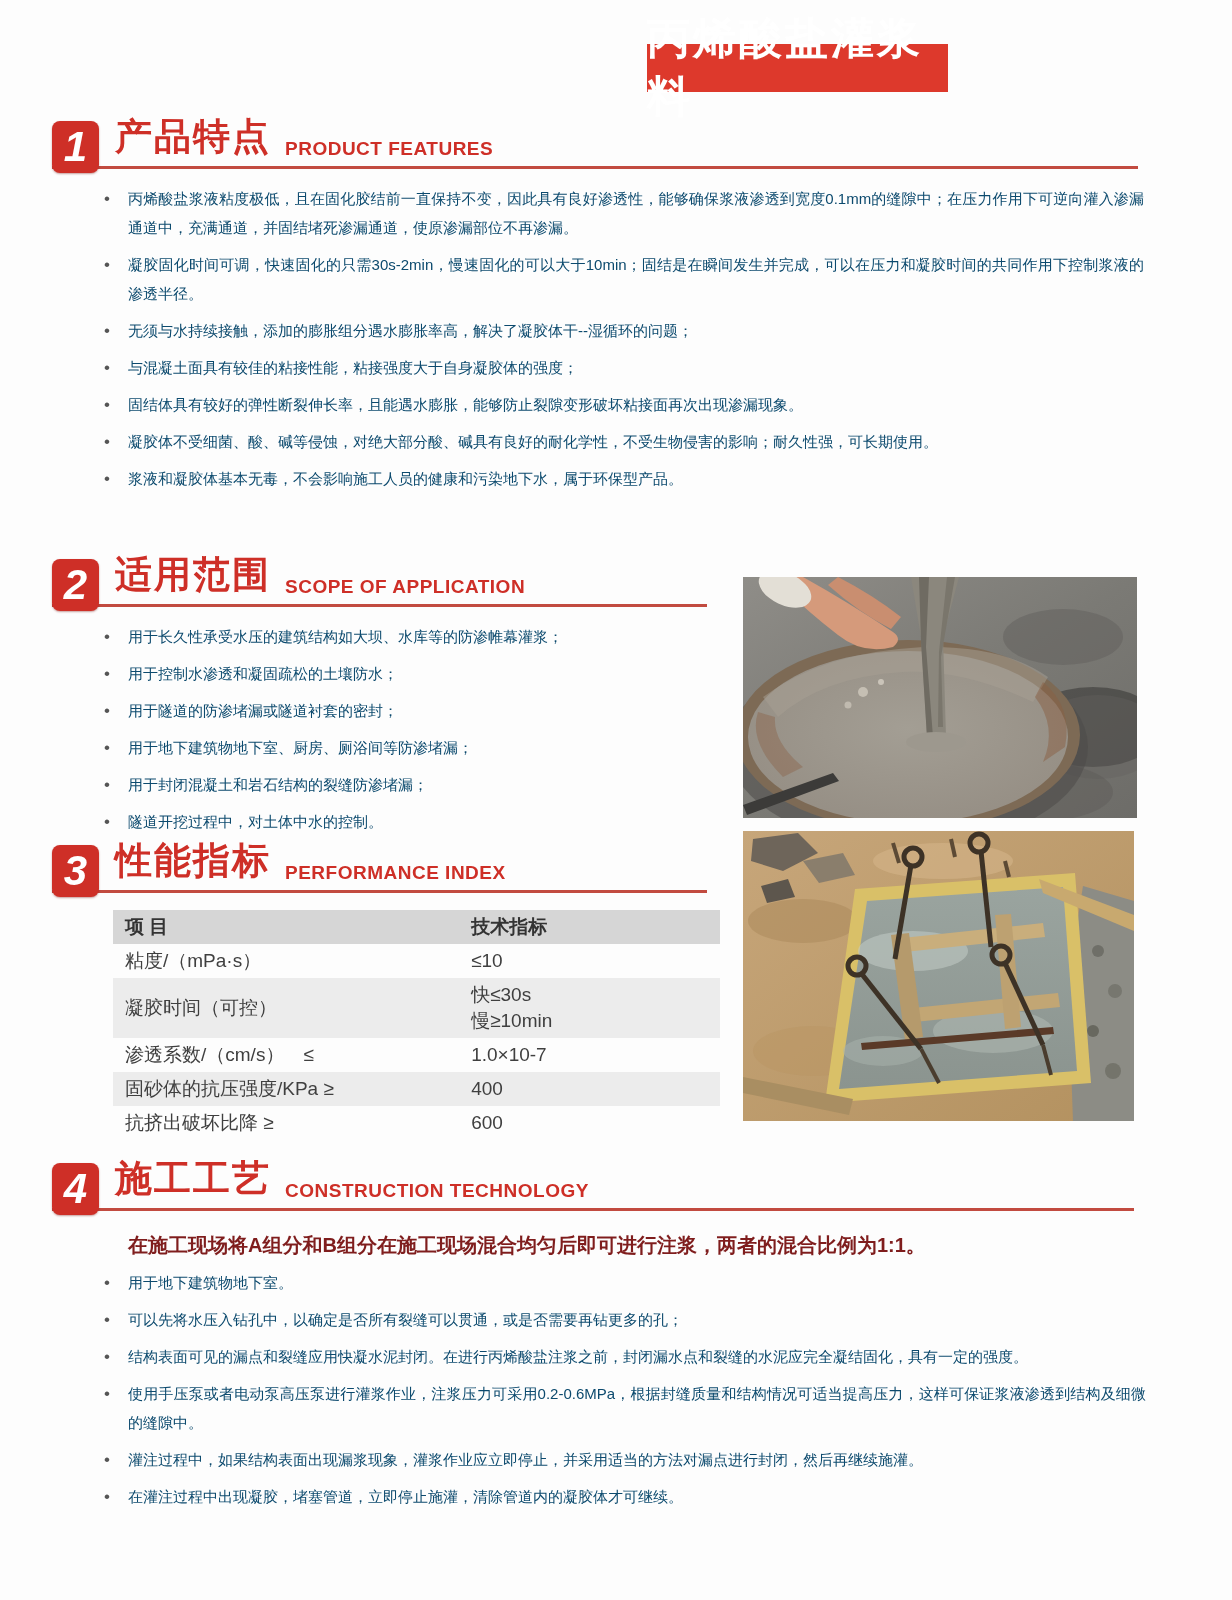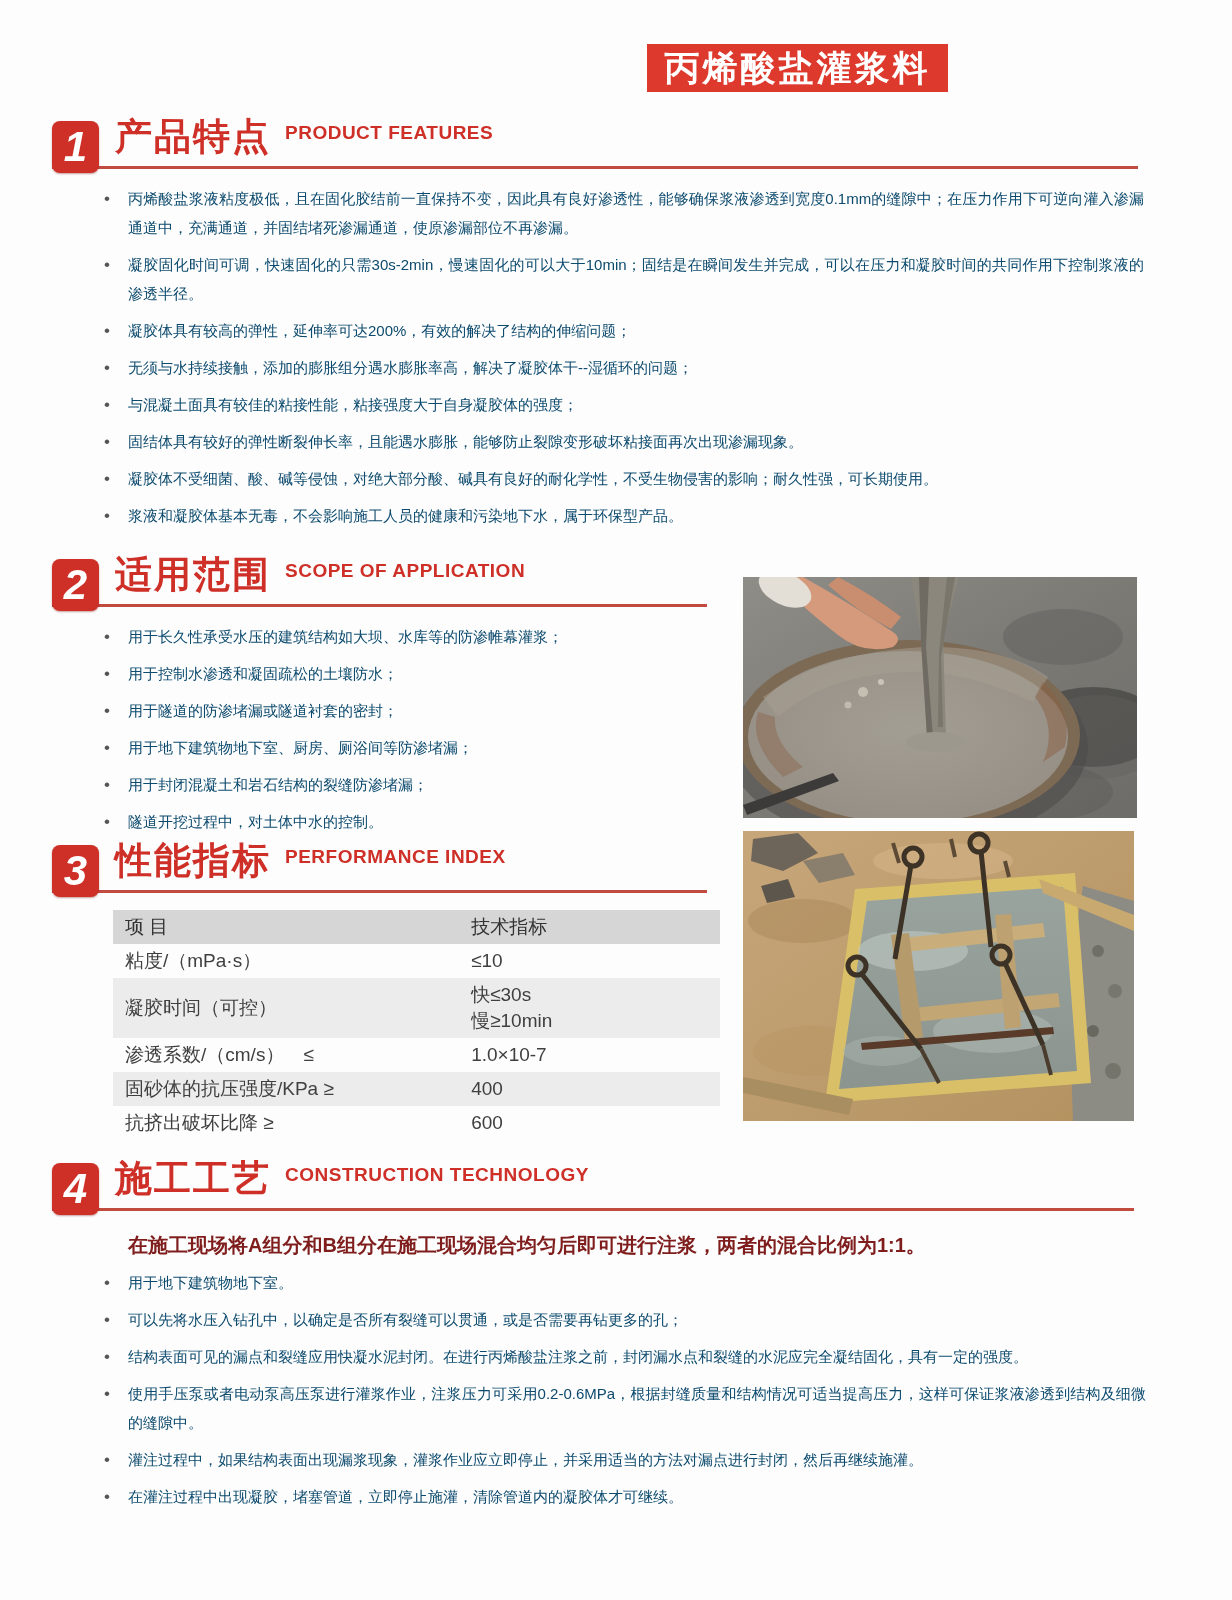--- a/index.html
+++ b/index.html
@@ -1,45 +1,45 @@
 <!DOCTYPE html>
 <html><head>
 <meta charset="utf-8">
 <style>
   * { margin:0; padding:0; box-sizing:border-box; }
   body { background:#ffffff; font-family:"Liberation Sans","DejaVu Sans",sans-serif; }
   .page { position:relative; width:1232px; height:1600px; background:#fdfdfd; overflow:hidden; }
 
   
   .banner { position:absolute; left:647px; top:44px; width:301px; height:48px;
-    background:#dd392c; color:#fff; font-size:35px; font-weight:bold; letter-spacing:3px;
+    background:#dd392c; color:#fff; font-size:43px; font-weight:bold; letter-spacing:3px;
     display:flex; align-items:center; justify-content:center; }
 
   
   .sec-header { position:absolute; display:flex; align-items:flex-end;
     border-bottom:3px solid #c24b40; padding-bottom:0; }
   .badge { width:47px; height:52px; background:#ce2f27; border-radius:8px;
     color:#fff; font-style:italic; font-weight:bold; font-size:42px;
     display:flex; align-items:center; justify-content:center;
     margin-right:16px; margin-bottom:-7px; box-shadow:0 1px 2px rgba(120,20,15,.4); }
   .t-cn { color:#ce2f27; font-size:37px; font-weight:bold; letter-spacing:2px; line-height:1; padding-bottom:11px; }
-  .t-en { color:#ce2f27; font-size:19px; font-weight:bold; margin-left:14px; padding-bottom:22px; letter-spacing:.5px; }
+  .t-en { color:#ce2f27; font-size:19px; font-weight:bold; margin-left:14px; padding-bottom:6px; letter-spacing:.5px; }
 
   
   ul.blist { position:absolute; list-style:none; }
   ul.blist li { position:relative; font-size:15px; color:#0c4a6e; line-height:29px;
     padding-left:30px; margin-bottom:8px; text-align:justify; }
   ul.blist li::before { content:"•"; position:absolute; left:6px; top:0; color:#555; font-size:17px; }
 
   
   .spec-table { position:absolute; border-collapse:collapse; font-size:19px; color:#3f3f3f; }
   .spec-table td { padding:4px 12px; line-height:26px; vertical-align:middle; }
   .spec-table .col-label { width:345px; }
   .spec-table .col-val { width:260px; }
-  .spec-table tr.head td { background:#d6d6d6; font-weight:normal; color:#333;margin-top:38px; }
+  .spec-table tr.head td { background:#d6d6d6; font-weight:bold; color:#333;margin-top:38px; }
   .spec-table tr.shade td { background:#ececec; }
 
   .intro4 { position:absolute; font-size:20px; font-weight:bold; color:#7f1d1d; }
 
   .photo { position:absolute; overflow:hidden; }
   .photo svg { display:block; }
 </style>
 </head>
 <body>
 
@@ -48,21 +48,20 @@
   <div class="banner">丙烯酸盐灌浆料</div>
 
   <div class="sec-header" style="left:52px; top:118px; width:1086px;">
     <div class="badge">1</div>
     <div class="t-cn">产品特点</div>
     <div class="t-en">PRODUCT FEATURES</div>
   </div>
   <ul class="blist" style="left:98px; top:184px; width:1046px;">
     <li>丙烯酸盐浆液粘度极低，且在固化胶结前一直保持不变，因此具有良好渗透性，能够确保浆液渗透到宽度0.1mm的缝隙中；在压力作用下可逆向灌入渗漏通道中，充满通道，并固结堵死渗漏通道，使原渗漏部位不再渗漏。</li>
     <li>凝胶固化时间可调，快速固化的只需30s-2min，慢速固化的可以大于10min；固结是在瞬间发生并完成，可以在压力和凝胶时间的共同作用下控制浆液的渗透半径。</li>
-    <li>凝胶体具有较高的弹性，延伸率可达200%，有效的解决了结构的伸缩问题；</li>
     <li>无须与水持续接触，添加的膨胀组分遇水膨胀率高，解决了凝胶体干--湿循环的问题；</li>
     <li>与混凝土面具有较佳的粘接性能，粘接强度大于自身凝胶体的强度；</li>
     <li>固结体具有较好的弹性断裂伸长率，且能遇水膨胀，能够防止裂隙变形破坏粘接面再次出现渗漏现象。</li>
     <li>凝胶体不受细菌、酸、碱等侵蚀，对绝大部分酸、碱具有良好的耐化学性，不受生物侵害的影响；耐久性强，可长期使用。</li>
     <li>浆液和凝胶体基本无毒，不会影响施工人员的健康和污染地下水，属于环保型产品。</li>
   </ul>
 
   <div class="sec-header" style="left:52px; top:556px; width:655px;">
     <div class="badge">2</div>
     <div class="t-cn">适用范围</div>

